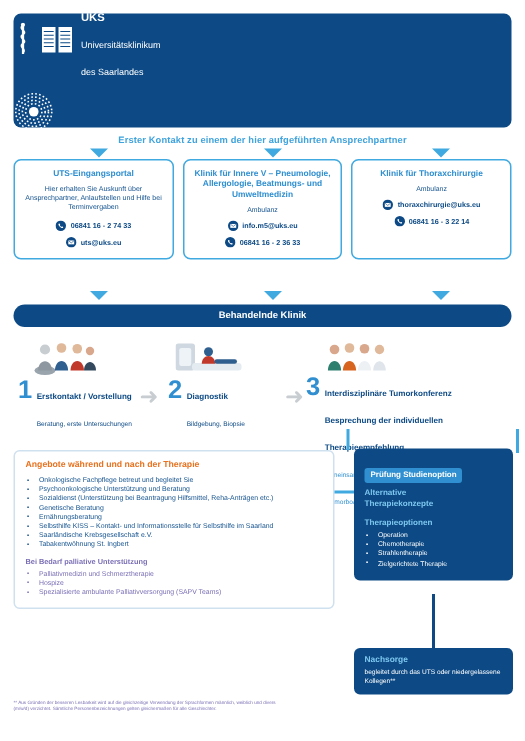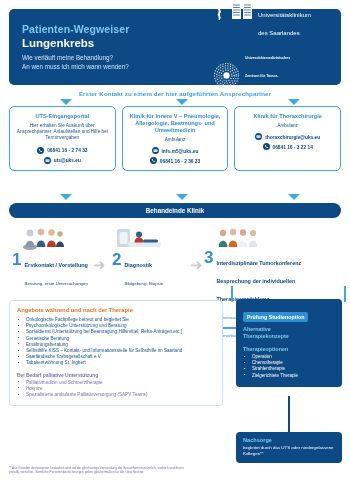--- a/index.html
+++ b/index.html
@@ -151,26 +151,20 @@
     position:absolute; left:9px; top:466px; width:180px;
     color:#7b6fb5; font-size:3.1px; line-height:4.2px;
   }
 </style>
 </head>
 <body>
 
 <div class="page">
 
   <div class="header">
-    <div class="hdr-text">
-      <div class="hdr-line1">Patienten-Wegweiser</div>
-      <div class="hdr-line2">Lungenkrebs</div>
-      <div class="hdr-sub">Wie verläuft meine Behandlung?</div>
-      <div class="hdr-sub">An wen muss ich mich wann wenden?</div>
-    </div>
 
     <div class="hdr-logos">
       <div class="logo-row">
         <span class="logo-mark">
           <svg width="13" height="22" viewBox="0 0 13 22">
             <rect x="5.6" y="1" width="1.5" height="20" fill="#fff"></rect>
             <path d="M6.3 2 C2.5 4 10 6 6.3 8 C2.5 10 10 12 6.3 14 C3 16 9 18 6.3 20" stroke="#fff" stroke-width="1.2" fill="none"></path>
             <circle cx="6.3" cy="1.5" r="1.4" fill="#fff"></circle>
           </svg>
         </span>
@@ -204,26 +198,20 @@
             <g fill="#fff">
               <circle cx="13.5" cy="13.5" r="3.2"></circle>
             </g>
             <g stroke="#fff" stroke-width="1.05" stroke-dasharray="1.1 1.5" fill="none">
               <circle cx="13.5" cy="13.5" r="5.4"></circle>
               <circle cx="13.5" cy="13.5" r="7.6"></circle>
               <circle cx="13.5" cy="13.5" r="9.8"></circle>
               <circle cx="13.5" cy="13.5" r="12"></circle>
             </g>
           </svg>
-        </span>
-        <span>
-          <span class="logo-txt-small">Universitätsmedizinisches</span><br>
-          <span class="logo-txt-small">Zentrum für Tumor-</span><br>
-          <span class="logo-txt-small">erkrankungen des Saarlandes</span>
-          <div class="logo-uts-big">UTS</div>
         </span>
       </div>
     </div>
   </div>
 
   <div class="band-title">Erster Kontakt zu einem der hier aufgeführten Ansprechpartner</div>
 
   <div class="arrow-down" style="left:60px; top:99px;"></div>
   <div class="arrow-down" style="left:176px; top:99px;"></div>
   <div class="arrow-down" style="left:288px; top:99px;"></div>

